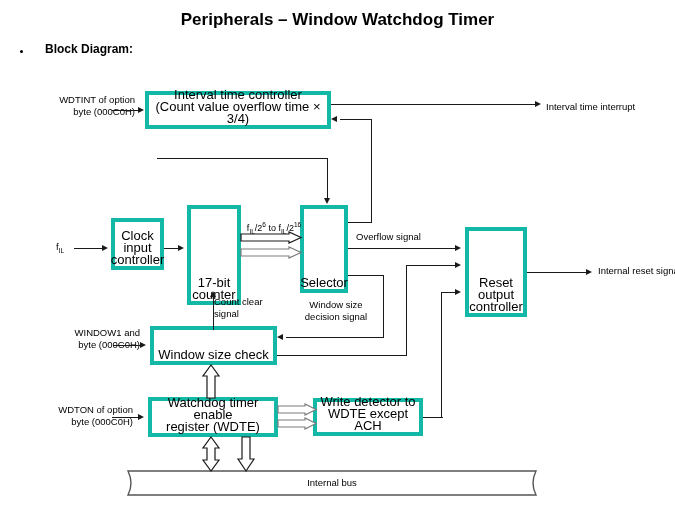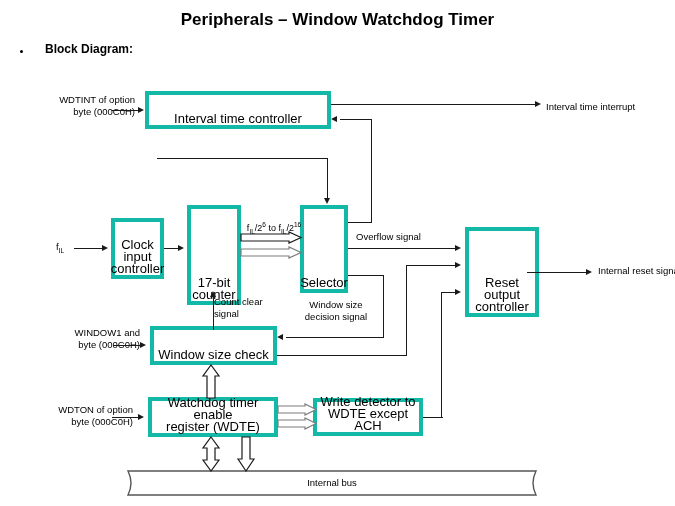--- a/index.html
+++ b/index.html
@@ -58,39 +58,40 @@
   <div class="title">Peripherals – Window Watchdog Timer</div>
 
   <div class="bullet-row">
     <span class="bullet-dot"></span>
     <span class="bullet-text">Block Diagram:</span>
   </div>
 
   <div class="box" style="left:145px;top:91px;width:186px;height:38px;">
     <div>
       <div>Interval time controller</div>
+      <div>(Count value overflow time × 3/4)</div>
     </div>
   </div>
 
-  <div class="box" style="left:111px;top:218px;width:53px;height:61px;">
+  <div class="box" style="left:111px;top:218px;width:53px;height:52px;">
     <div style="white-space:pre-line;">Clock
 input
 controller</div>
   </div>
 
   <div class="box" style="left:187px;top:205px;width:54px;height:100px;">
     <div style="white-space:pre-line;">17-bit
 counter</div>
   </div>
 
   <div class="box" style="left:300px;top:205px;width:48px;height:88px;">
     <div>Selector</div>
   </div>
 
-  <div class="box" style="left:465px;top:227px;width:74px;height:90px;">
+  <div class="box" style="left:465px;top:227px;width:62px;height:90px;">
     <div style="white-space:pre-line;">Reset
 output
 controller</div>
   </div>
 
   <div class="box" style="left:148px;top:397px;width:130px;height:40px;">
     <div>
       <div>Watchdog timer enable</div>
       <div>register (WDTE)</div>
     </div>

